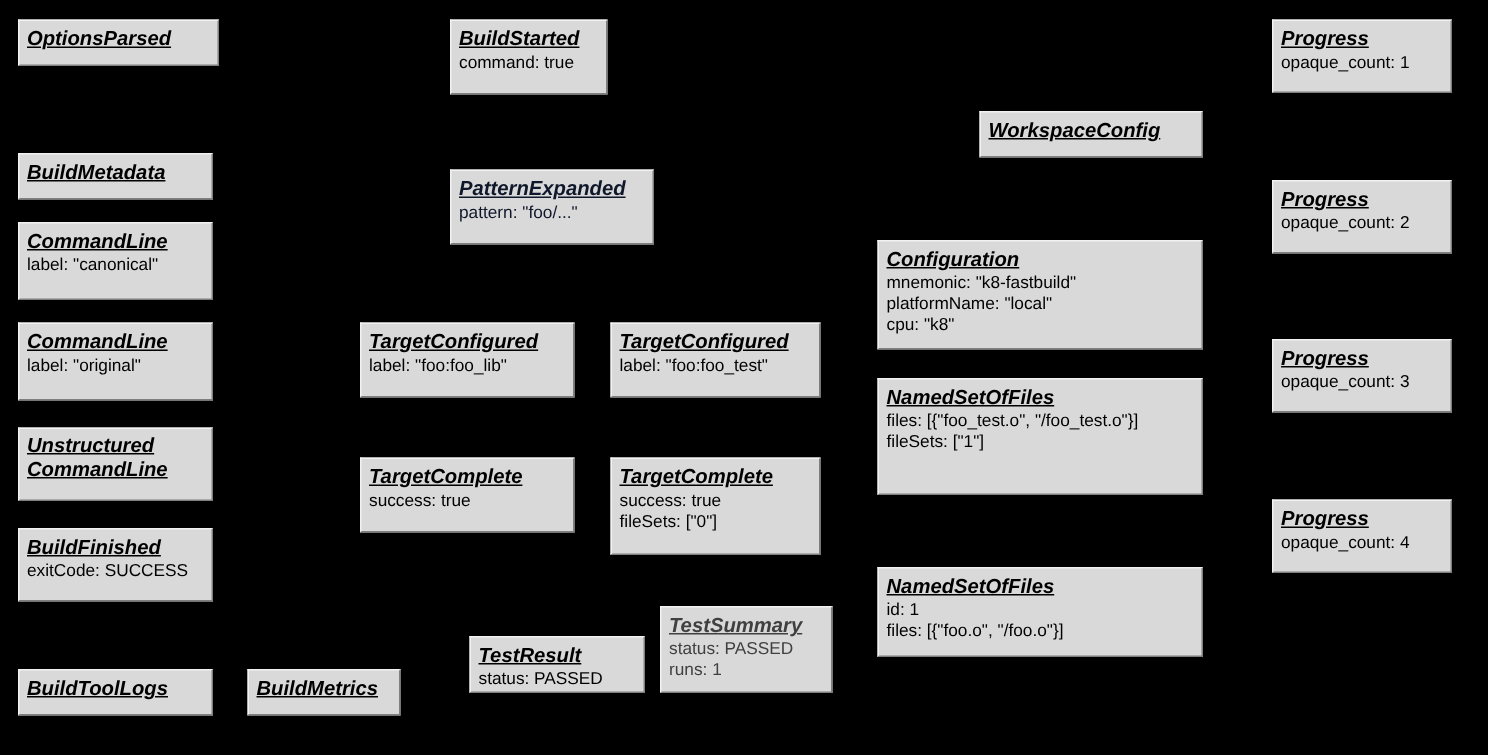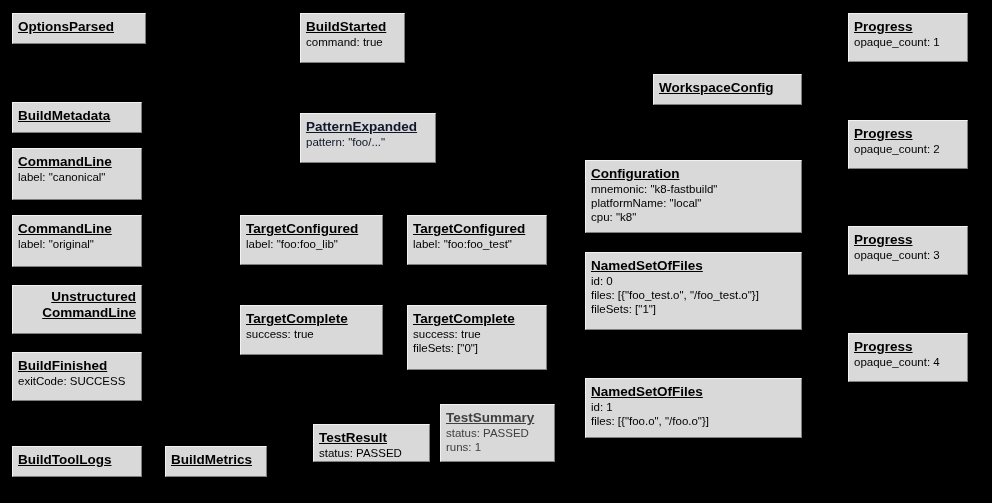--- a/index.html
+++ b/index.html
@@ -31,20 +31,21 @@
     overflow: hidden;
   }
   .node .title {
     display: inline-block;
     font-size: 13.5px;
     font-weight: bold;
     text-decoration: underline;
     line-height: 16px;
     white-space: nowrap;
     letter-spacing: 0px;
+    font-style: italic;
   }
   .node .title.wrap {
     white-space: normal;
     display: block;
   }
   .node .attr {
     display: block;
     font-size: 11.5px;
     font-weight: normal;
     line-height: 14px;
@@ -53,35 +54,35 @@
   }
 </style>
 </head>
 <body>
 
 <div id="canvas" style="background: rgb(0, 0, 0); width: 992px; height: 503px;">
     <div class="node" style="left: 12px; top: 13px; width: 134px; height: 31px; background: rgb(217, 217, 217); color: rgb(0, 0, 0);"><span class="title">OptionsParsed</span></div>
     <div class="node" style="left: 12px; top: 102px; width: 130px; height: 31px; background: rgb(217, 217, 217); color: rgb(0, 0, 0);"><span class="title">BuildMetadata</span></div>
     <div class="node" style="left: 12px; top: 148px; width: 130px; height: 52px; background: rgb(217, 217, 217); color: rgb(0, 0, 0);"><span class="title">CommandLine</span><span class="attr">label: "canonical"</span></div>
     <div class="node" style="left: 12px; top: 215px; width: 130px; height: 52px; background: rgb(217, 217, 217); color: rgb(0, 0, 0);"><span class="title">CommandLine</span><span class="attr">label: "original"</span></div>
-    <div class="node" style="left: 12px; top: 285px; width: 130px; height: 49px; background: rgb(217, 217, 217); color: rgb(0, 0, 0); text-align: right;">
+    <div class="node" style="left: 12px; top: 285px; width: 130px; height: 49px; background: rgb(217, 217, 217); color: rgb(0, 0, 0);">
       <span class="title wrap">Unstructured CommandLine</span>
     </div>
     <div class="node" style="left: 12px; top: 352px; width: 130px; height: 49px; background: rgb(217, 217, 217); color: rgb(0, 0, 0);"><span class="title">BuildFinished</span><span class="attr">exitCode: SUCCESS</span></div>
     <div class="node" style="left: 12px; top: 446px; width: 130px; height: 31px; background: rgb(217, 217, 217); color: rgb(0, 0, 0);"><span class="title">BuildToolLogs</span></div>
     <div class="node" style="left: 165px; top: 446px; width: 102px; height: 31px; background: rgb(217, 217, 217); color: rgb(0, 0, 0);"><span class="title">BuildMetrics</span></div>
     <div class="node" style="left: 300px; top: 13px; width: 105px; height: 50px; background: rgb(217, 217, 217); color: #000000;"><span class="title">BuildStarted</span><span class="attr">command: true</span></div>
     <div class="node" style="left: 300px; top: 113px; width: 136px; height: 50px; background: rgb(217, 217, 217); color: #0f172a;"><span class="title">PatternExpanded</span><span class="attr">pattern: "foo/..."</span></div>
     <div class="node" style="left: 240px; top: 215px; width: 143px; height: 50px; background: rgb(217, 217, 217); color: rgb(0, 0, 0);"><span class="title">TargetConfigured</span><span class="attr">label: "foo:foo_lib"</span></div>
     <div class="node" style="left: 407px; top: 215px; width: 140px; height: 50px; background: rgb(217, 217, 217); color: rgb(0, 0, 0);"><span class="title">TargetConfigured</span><span class="attr">label: "foo:foo_test"</span></div>
     <div class="node" style="left: 240px; top: 305px; width: 143px; height: 50px; background: rgb(217, 217, 217); color: rgb(0, 0, 0);"><span class="title">TargetComplete</span><span class="attr">success: true</span></div>
     <div class="node" style="left: 407px; top: 305px; width: 140px; height: 65px; background: rgb(217, 217, 217); color: rgb(0, 0, 0);"><span class="title">TargetComplete</span><span class="attr">success: true</span><span class="attr">fileSets: ["0"]</span></div>
     <div class="node" style="left: 313px; top: 424px; width: 117px; height: 38px; background: rgb(217, 217, 217); color: rgb(0, 0, 0);"><span class="title">TestResult</span><span class="attr">status: PASSED</span></div>
     <div class="node" style="left: 440px; top: 404px; width: 115px; height: 58px; background: rgb(217, 217, 217); color: #404040;"><span class="title">TestSummary</span><span class="attr">status: PASSED</span><span class="attr">runs: 1</span></div>
     <div class="node" style="left: 653px; top: 74px; width: 149px; height: 31px; background: rgb(217, 217, 217); color: rgb(0, 0, 0);"><span class="title">WorkspaceConfig</span></div>
     <div class="node" style="left: 585px; top: 160px; width: 217px; height: 73px; background: rgb(217, 217, 217); color: rgb(0, 0, 0);"><span class="title">Configuration</span><span class="attr">mnemonic: "k8-fastbuild"</span><span class="attr">platformName: "local"</span><span class="attr">cpu: "k8"</span></div>
-    <div class="node" style="left: 585px; top: 252px; width: 217px; height: 78px; background: rgb(217, 217, 217); color: rgb(0, 0, 0);"><span class="title">NamedSetOfFiles</span><span class="attr">id: 0</span><span class="attr">files: [{"foo_test.o", "/foo_test.o"}]</span><span class="attr">fileSets: ["1"]</span></div>
+    <div class="node" style="left: 585px; top: 252px; width: 217px; height: 78px; background: rgb(217, 217, 217); color: rgb(0, 0, 0);"><span class="title">NamedSetOfFiles</span><span class="attr">files: [{"foo_test.o", "/foo_test.o"}]</span><span class="attr">fileSets: ["1"]</span></div>
     <div class="node" style="left: 585px; top: 378px; width: 217px; height: 60px; background: rgb(217, 217, 217); color: rgb(0, 0, 0);"><span class="title">NamedSetOfFiles</span><span class="attr">id: 1</span><span class="attr">files: [{"foo.o", "/foo.o"}]</span></div>
     <div class="node" style="left: 848px; top: 13px; width: 120px; height: 49px; background: rgb(217, 217, 217); color: rgb(0, 0, 0);"><span class="title">Progress</span><span class="attr">opaque_count: 1</span></div>
     <div class="node" style="left: 848px; top: 120px; width: 120px; height: 49px; background: rgb(217, 217, 217); color: rgb(0, 0, 0);"><span class="title">Progress</span><span class="attr">opaque_count: 2</span></div>
     <div class="node" style="left: 848px; top: 226px; width: 120px; height: 49px; background: rgb(217, 217, 217); color: rgb(0, 0, 0);"><span class="title">Progress</span><span class="attr">opaque_count: 3</span></div>
     <div class="node" style="left: 848px; top: 333px; width: 120px; height: 49px; background: rgb(217, 217, 217); color: rgb(0, 0, 0);"><span class="title">Progress</span><span class="attr">opaque_count: 4</span></div>
   </div>
 
 </body></html>

